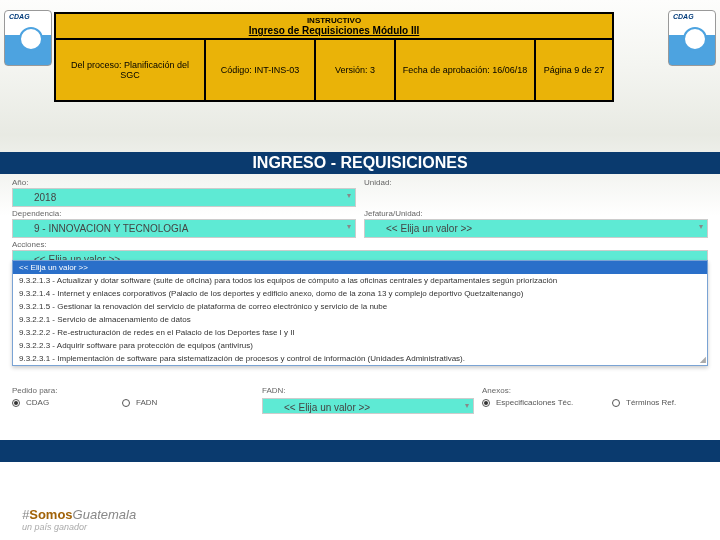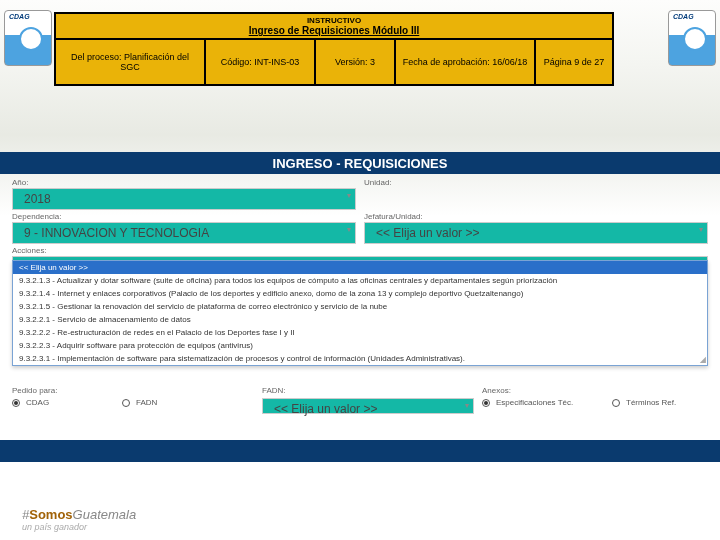--- a/index.html
+++ b/index.html
@@ -2,36 +2,36 @@
 <html><head>
 <meta charset="utf-8">
 <style>
 *{box-sizing:border-box;margin:0;padding:0}
 body{width:720px;height:540px;font-family:Arial,sans-serif;background:linear-gradient(180deg,#fdfdfc 0%,#f4f5f1 12%,#e8eae3 25%,#fff 40%);overflow:hidden;position:relative}
 .header-box{position:absolute;top:12px;left:54px;width:560px;border:2px solid #000;background:#eab308}
 .header-top{border-bottom:2px solid #000;text-align:center;padding:2px 0}
 .header-top .t1{font-size:8px;font-weight:bold}
 .header-top .t2{font-size:10px;font-weight:bold;text-decoration:underline}
 .header-row{display:flex;font-size:9px}
-.header-cell{border-right:2px solid #000;padding:12px 6px;display:flex;align-items:center;justify-content:center;text-align:center}
+.header-cell{border-right:2px solid #000;padding:20px 6px;display:flex;align-items:center;justify-content:center;text-align:center}
 .header-cell:last-child{border-right:none}
 .hc1{width:150px}.hc2{width:110px}.hc3{width:80px}.hc4{width:140px}.hc5{width:76px}
 .logo{position:absolute;width:48px;height:56px;background:linear-gradient(180deg,#fff 0%,#fff 45%,#4da3e0 45%,#4da3e0 100%);border:1px solid #999;border-radius:4px}
 .logo::before{content:"CDAG";position:absolute;top:2px;left:4px;font-size:7px;font-weight:bold;font-style:italic;color:#003a7a}
 .logo::after{content:"";position:absolute;top:16px;left:14px;width:20px;height:20px;border-radius:50%;background:#fff;border:2px solid #4da3e0}
 .logo-l{top:10px;left:4px}
 .logo-r{top:10px;right:4px}
 .blue-bar{position:absolute;left:0;width:720px;height:22px;background:#0a3a6e}
-.bar-title{top:152px;color:#fff;font-size:13px;font-weight:bold;display:flex;align-items:center;justify-content:center}
+.bar-title{top:152px;color:#fff;font-size:16px;font-weight:bold;display:flex;align-items:center;justify-content:center}
 .bar-bottom{top:440px}
 .form{position:absolute;top:178px;left:8px;width:704px;font-size:9px;color:#555}
 .frow{display:flex;margin-bottom:2px}
 .fcol{flex:1;padding:0 4px}
 .flabel{font-size:8px;color:#666;margin-bottom:1px}
-.fval{border:1px solid #ccc;background:#14b8a6;padding:3px 11px;font-size:12px;color:#444;position:relative}
+.fval{border:1px solid #ccc;background:#5eead4;padding:3px 21px;font-size:10px;color:#444;position:relative}
 .fval.sel::after{content:"▾";position:absolute;right:4px;top:2px;color:#888;font-size:8px}
 .dropdown{position:absolute;top:260px;left:12px;width:696px;border:1px solid #7aa3d4;background:#fff;font-size:8px;color:#333;box-shadow:0 2px 4px rgba(0,0,0,0.2)}
 .dd-item{padding:2px 6px;white-space:nowrap;overflow:hidden;text-overflow:ellipsis}
 .dd-item.hl{background:#2a6fc9;color:#fff}
 .resize{position:absolute;bottom:1px;right:1px;font-size:8px;color:#aaa}
 .radio-row{position:absolute;top:386px;left:8px;width:704px;display:flex;font-size:8px;color:#555}
 .rcol{padding:0 4px}
 .rc1{width:110px}.rc2{width:140px}.rc3{width:220px}.rc4{width:130px}.rc5{width:100px}
 .rlabel{font-size:8px;color:#666;margin-bottom:3px}
 .ritem{display:flex;align-items:center;gap:6px}

